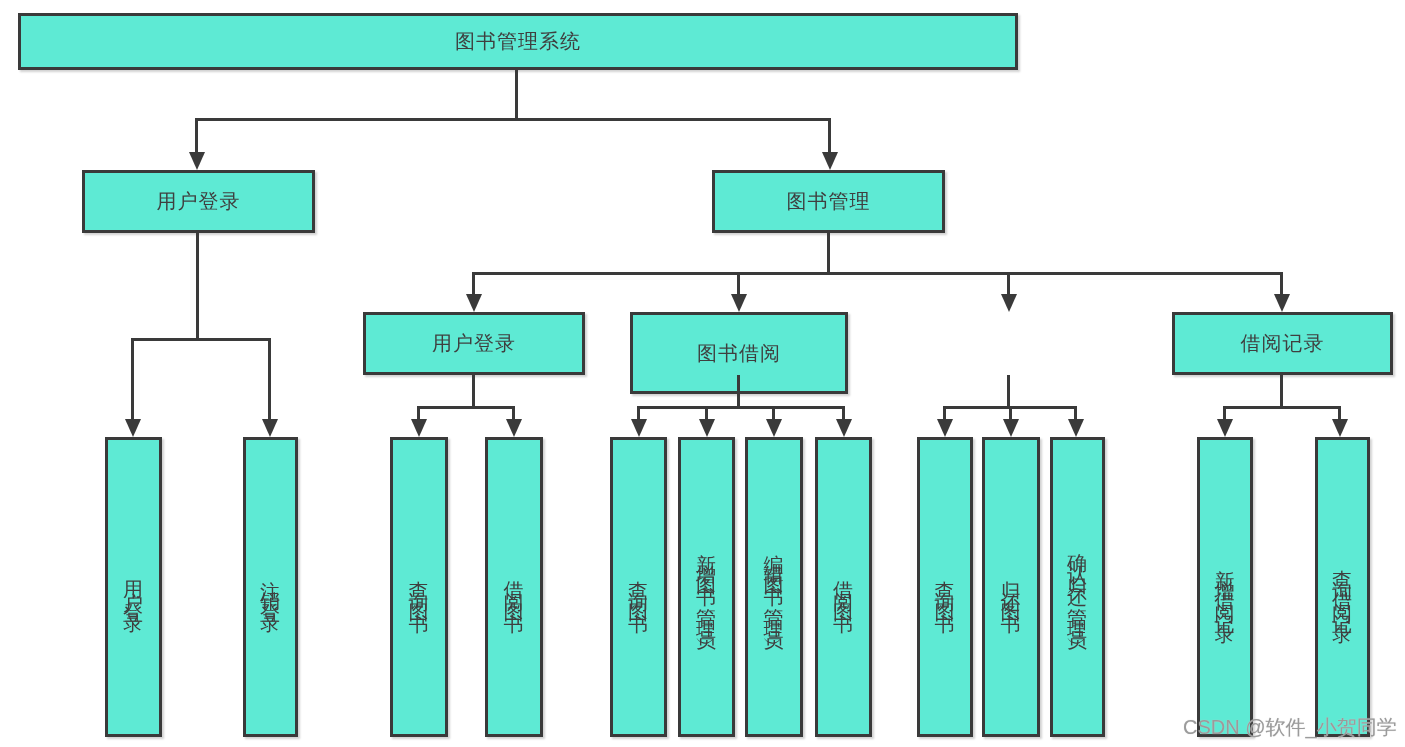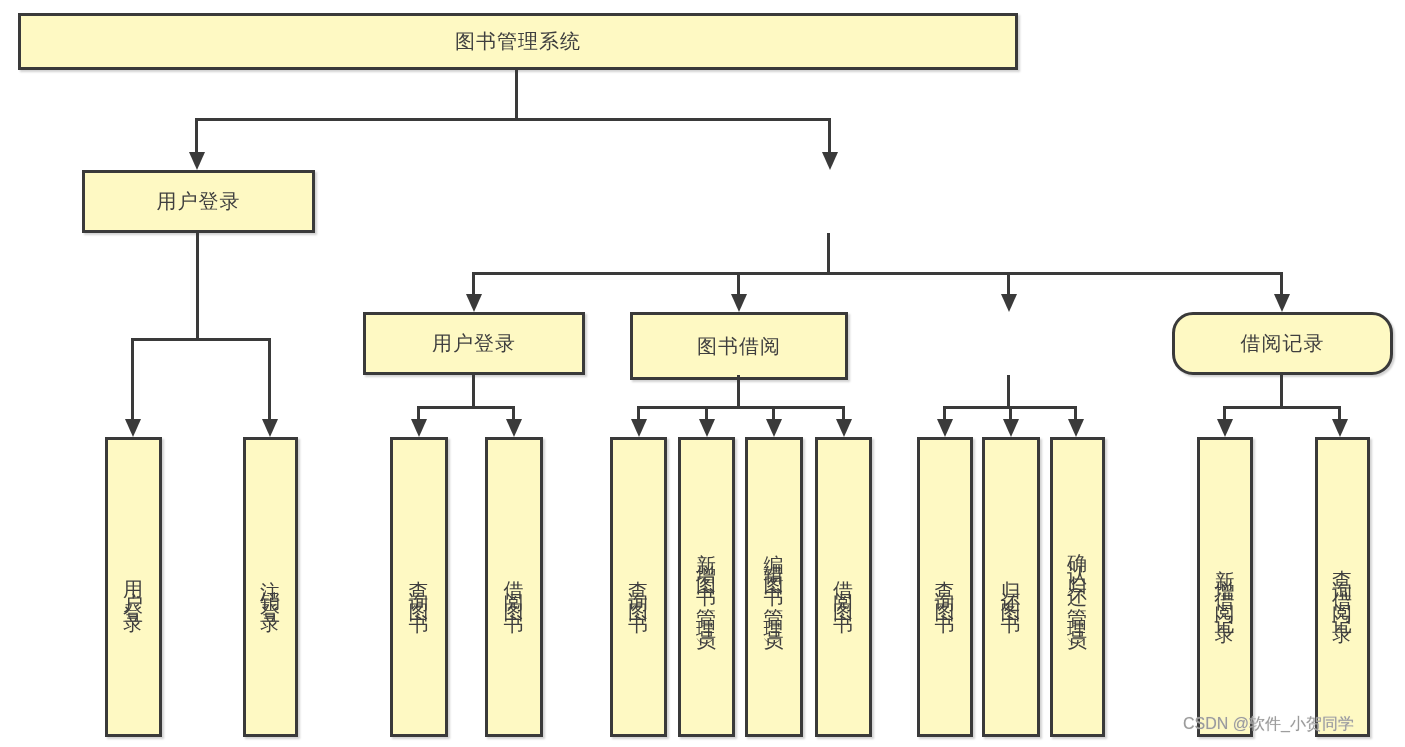--- a/index.html
+++ b/index.html
@@ -1,38 +1,38 @@
 <!DOCTYPE html>
 <html><head>
 <meta charset="utf-8">
 <style>
   html,body{margin:0;padding:0;background:#ffffff;}
   #stage{
     position:relative;width:1405px;height:747px;background:#ffffff;overflow:hidden;
     font-family:"Liberation Sans","DejaVu Sans",sans-serif;color:#3f3f3f;
   }
   .box{
-    position:absolute;border:3px solid #3a3a3a;background:#fef9c3;box-sizing:border-box;
+    position:absolute;border:3px solid #3a3a3a;background:#5eead4;box-sizing:border-box;
     display:flex;align-items:center;justify-content:center;
     box-shadow:2px 2px 2px rgba(0,0,0,0.18);
   }
   .hlabel{font-size:20px;letter-spacing:1px;white-space:nowrap;}
   .leaf span{
     writing-mode:vertical-rl;text-orientation:mixed;
     font-size:20px;letter-spacing:11px;line-height:1;white-space:nowrap;
   }
   .v{position:absolute;width:3px;background:#3a3a3a;}
   .h{position:absolute;height:3px;background:#3a3a3a;}
   .arrow{
     position:absolute;width:0;height:0;
     border-left:8px solid transparent;border-right:8px solid transparent;
     border-top:18px solid #3a3a3a;
   }
   #watermark{
-    position:absolute;left:1183px;top:714px;font-size:16px;color:#9b9b9b;
+    position:absolute;left:1183px;top:714px;font-size:20px;color:#9b9b9b;
     white-space:nowrap;z-index:5;text-shadow:0 0 1px #cccccc;
   }
 </style>
 </head>
 <body>
 
 <div id="stage">
 
   <div class="box" style="left:18px;top:13px;width:1000px;height:57px;">
     <span class="hlabel">图书管理系统</span>
@@ -40,20 +40,23 @@
 
   <div class="v" style="left:515px;top:70px;height:50px;"></div>
   <div class="h" style="left:195px;top:118px;width:636px;"></div>
   <div class="v" style="left:195px;top:118px;height:36px;"></div>
   <div class="arrow" style="left:189px;top:152px;"></div>
   <div class="v" style="left:828px;top:118px;height:36px;"></div>
   <div class="arrow" style="left:822px;top:152px;"></div>
 
   <div class="box" style="left:82px;top:170px;width:233px;height:63px;">
     <span class="hlabel">用户登录</span>
+  </div>
+  <div class="box" style="left:712px;top:170px;width:233px;height:63px;">
+    <span class="hlabel">图书管理</span>
   </div>
 
   <div class="v" style="left:196px;top:233px;height:107px;"></div>
   <div class="h" style="left:131px;top:338px;width:140px;"></div>
   <div class="v" style="left:131px;top:338px;height:83px;"></div>
   <div class="arrow" style="left:125px;top:419px;"></div>
   <div class="v" style="left:268px;top:338px;height:83px;"></div>
   <div class="arrow" style="left:262px;top:419px;"></div>
 
   <div class="v" style="left:827px;top:233px;height:41px;"></div>
@@ -63,24 +66,24 @@
   <div class="v" style="left:737px;top:272px;height:24px;"></div>
   <div class="arrow" style="left:731px;top:294px;"></div>
   <div class="v" style="left:1007px;top:272px;height:24px;"></div>
   <div class="arrow" style="left:1001px;top:294px;"></div>
   <div class="v" style="left:1280px;top:272px;height:24px;"></div>
   <div class="arrow" style="left:1274px;top:294px;"></div>
 
   <div class="box" style="left:363px;top:312px;width:222px;height:63px;">
     <span class="hlabel">用户登录</span>
   </div>
-  <div class="box" style="left:630px;top:312px;width:218px;height:68px;">
+  <div class="box" style="left:630px;top:312px;width:218px;height:82px;">
     <span class="hlabel">图书借阅</span>
   </div>
-  <div class="box" style="left:1172px;top:312px;width:221px;height:63px;border-radius:21px;">
+  <div class="box" style="left:1172px;top:312px;width:221px;height:63px;">
     <span class="hlabel">借阅记录</span>
   </div>
 
   <div class="v" style="left:472px;top:375px;height:33px;"></div>
   <div class="h" style="left:417px;top:406px;width:98px;"></div>
   <div class="v" style="left:417px;top:406px;height:15px;"></div>
   <div class="arrow" style="left:411px;top:419px;"></div>
   <div class="v" style="left:512px;top:406px;height:15px;"></div>
   <div class="arrow" style="left:506px;top:419px;"></div>
 

